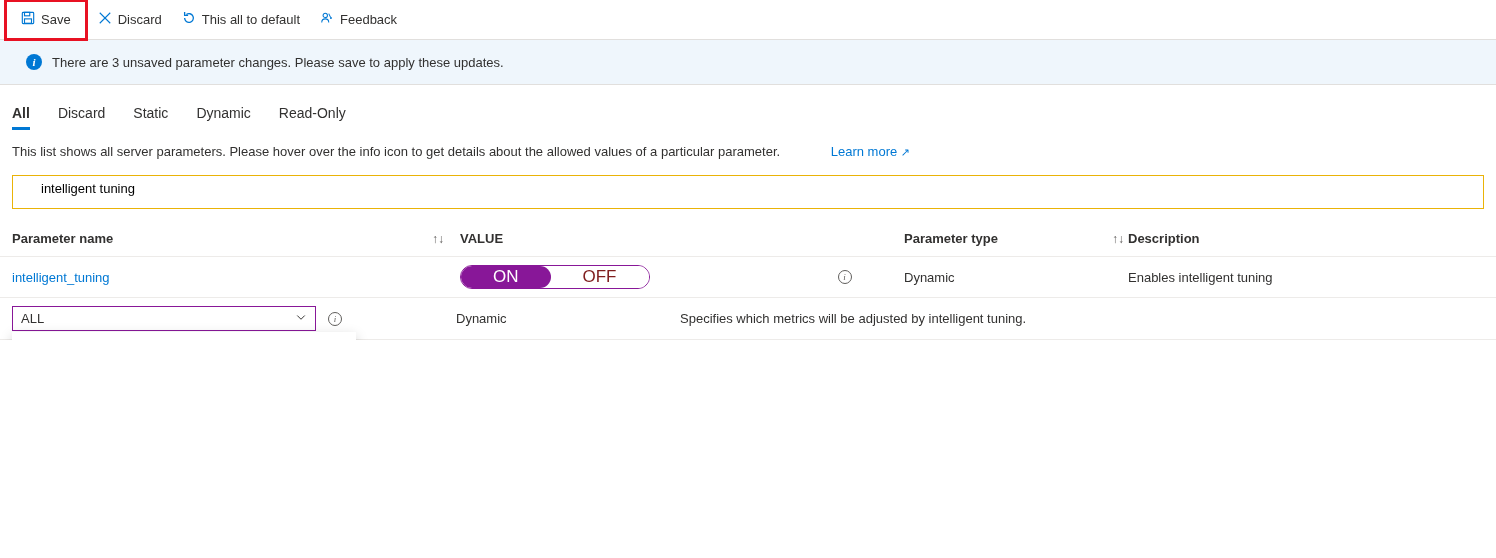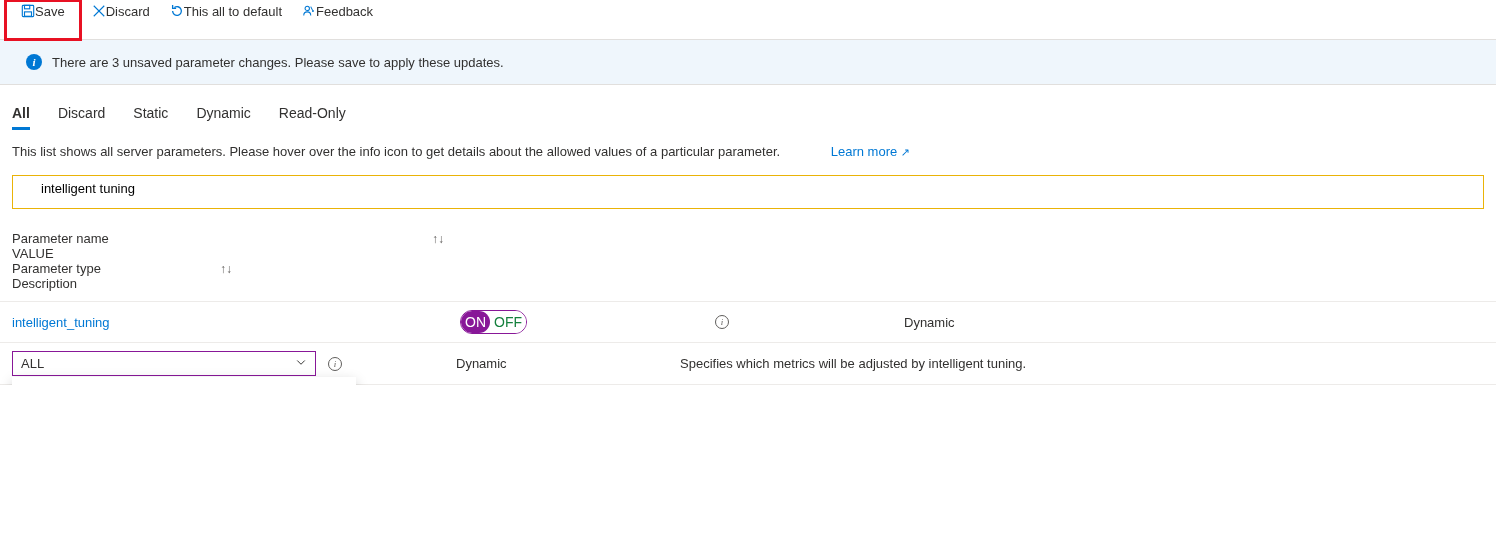--- a/index.html
+++ b/index.html
@@ -1,52 +1,52 @@
 <!DOCTYPE html>
 <html><head>
 <meta charset="utf-8">
 <style>
   * { box-sizing: border-box; margin: 0; padding: 0; }
   body { font-family: "Segoe UI", Arial, sans-serif; font-size: 13px; color: #323130; background: #fff; width: 1496px; }
   
   .toolbar { display: flex; align-items: center; height: 40px; border-bottom: 1px solid #e1dfdd; padding: 0 4px; }
-  .toolbar-btn { display: flex; padding: 0 10px; height: 32px; cursor: pointer; background: transparent; border: none; font-size: 13px; color: #323130; }
+  .toolbar-btn { display: flex; align-items: center; gap: 6px; padding: 0 10px; height: 32px; cursor: pointer; background: transparent; border: none; font-size: 13px; color: #323130; }
   .toolbar-btn .icon { color: #0078d4; }
   .save-highlight { border: 3px solid #e81123; padding: 2px 4px; }
   
   .info-banner { display: flex; align-items: center; gap: 10px; background: #eff6fc; margin: 0; padding: 14px 16px 14px 26px; border-bottom: 1px solid #e1dfdd; }
   .info-badge { width: 16px; height: 16px; border-radius: 50%; background: #0078d4; color: #fff; display: flex; align-items: center; justify-content: center; font-size: 11px; font-weight: bold; font-style: italic; font-family: Georgia, serif; }
   
   .tabs { display: flex; gap: 28px; padding: 20px 12px 0 12px; }
   .tab { padding-bottom: 6px; cursor: pointer; color: #323130; font-size: 14px; }
   .tab.active { border-bottom: 3px solid #0078d4; font-weight: 600; }
   
   .subtext { padding: 14px 12px 16px 12px; font-size: 13px; }
   .subtext a { color: #0078d4; text-decoration: none; margin-left: 47px; }
   .ext-icon { font-size: 11px; color: #0078d4; }
   
   .search-wrap { margin: 0 12px 12px 12px; }
   .search-input { width: 100%; padding: 5px 8px 12px 28px; border: 1px solid #eab308; font-size: 13px; position: relative; }
   .search-rel { position: relative; }
   .search-icon { position: absolute; left: 8px; top: 50%; transform: translateY(-50%); color: #605e5c; }
   
   .grid { width: 100%; }
-  .grid-header { display: flex; padding: 10px 12px; border-bottom: 1px solid #edebe9; font-weight: 400; font-size: 13px; flex-direction: column; }
+  .grid-header { display: flex; padding: 10px 12px; border-bottom: 1px solid #edebe9; font-weight: 700; font-size: 13px; }
   .grid-row { display: flex; padding: 8px 12px; border-bottom: 1px solid #edebe9; align-items: center; min-height: 40px; }
   .col-name { width: 448px; display: flex; align-items: center; justify-content: space-between; padding-right: 16px; }
   .col-value { width: 444px; display: flex; align-items: center; gap: 8px; }
   .col-type { width: 224px; display: flex; align-items: center; justify-content: space-between; padding-right: 4px; }
   .col-desc { flex: 1; }
   .sort-icon { color: #605e5c; font-size: 12px; }
   .link { color: #0078d4; text-decoration: none; cursor: pointer; }
   
   .toggle { display: inline-flex; border: 1px solid #881798; border-radius: 14px; overflow: hidden; height: 24px; }
-  .toggle-side { padding: 0 4px; display: flex; align-items: center; font-size: 14px; }
+  .toggle-side { padding: 0 32px; display: flex; align-items: center; font-size: 17px; }
   .toggle-on { background: #881798; color: #fff; border-radius: 12px; }
-  .toggle-off { background: #fff; color: #15803d; }
+  .toggle-off { background: #fff; color: #7f1d1d; }
   .info-circ { width: 14px; height: 14px; border: 1px solid #605e5c; border-radius: 50%; display: inline-flex; align-items: center; justify-content: center; font-size: 9px; color: #605e5c; font-style: italic; font-family: Georgia, serif; margin-left: 4px; }
   
   .dropdown { position: relative; }
   .dd-field { width: 304px; border: 1px solid #881798; padding: 4px 8px; display: flex; justify-content: space-between; align-items: center; cursor: pointer; font-size: 13px; }
   .dd-caret { color: #323130; }
   .dd-menu { position: absolute; top: 26px; left: 0; width: 344px; background: #fff; box-shadow: 0 4px 12px rgba(0,0,0,0.18); padding: 6px 0; z-index: 10; }
   .dd-item { display: flex; align-items: center; gap: 12px; padding: 7px 12px; cursor: pointer; font-size: 13px; }
   .chk { width: 18px; height: 18px; border: 1px solid #605e5c; display: inline-flex; align-items: center; justify-content: center; }
   .chk.checked { background: #0078d4; border-color: #0078d4; color: #fff; }
   .chk svg { width: 12px; height: 12px; }
@@ -151,20 +151,21 @@
       <a class="link">intelligent_tuning</a>
     </div>
     <div class="col-value">
       <div class="toggle">
         <span class="toggle-side toggle-on">ON</span>
         <span class="toggle-side toggle-off">OFF</span>
       </div>
       <span class="info-circ" style="margin-left:180px">i</span>
     </div>
     <div class="col-type">Dynamic</div>
+    <div class="col-desc">Enables intelligent tuning</div>
   </div>
 
   <div class="grid-row">
     <div class="col-value">
       <div class="dropdown">
         <div class="dd-field">
           <span>ALL</span>
           <span class="dd-caret">
             <svg width="12" height="12" viewBox="0 0 16 16" fill="none" stroke="#323130" stroke-width="1.3">
                 <polyline points="3,6 8,11 13,6"></polyline>

